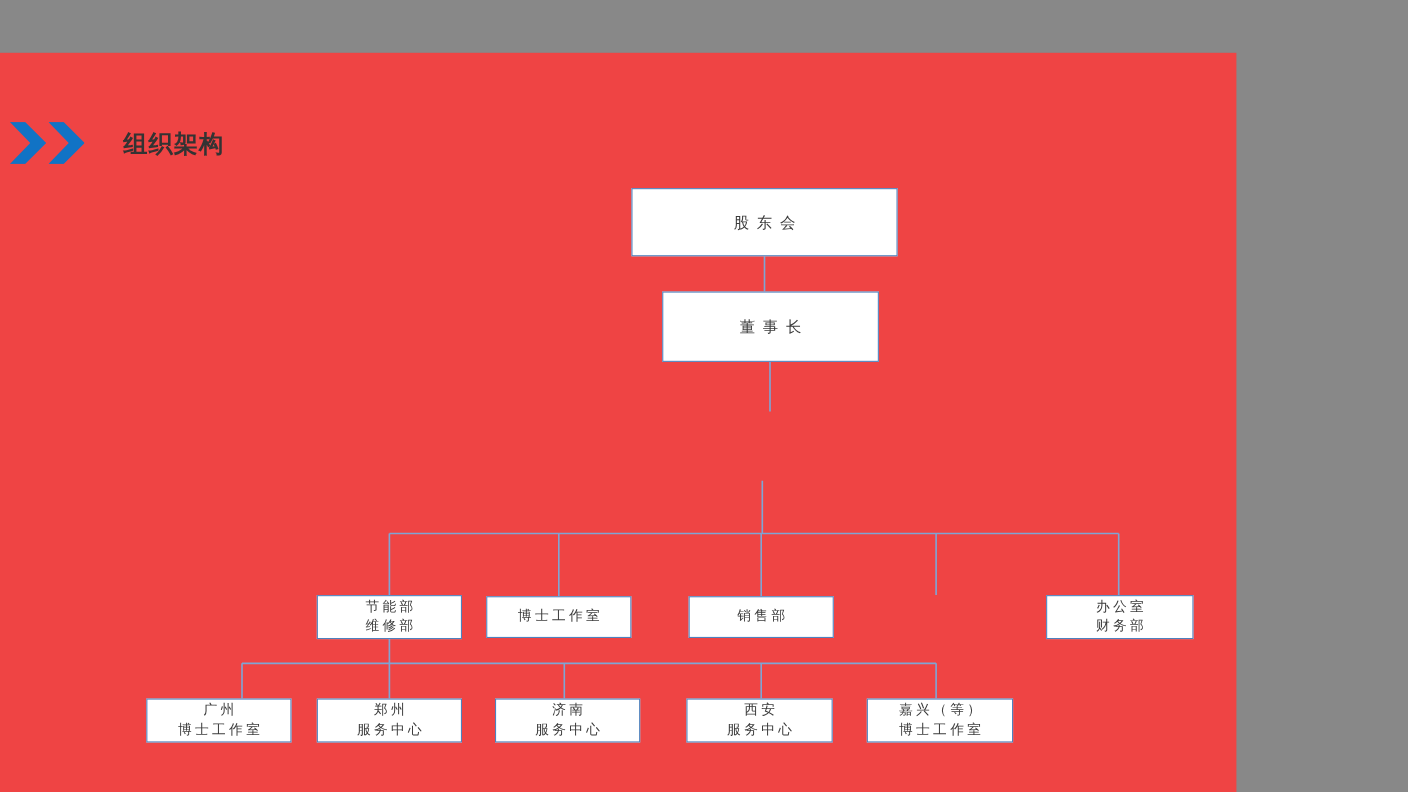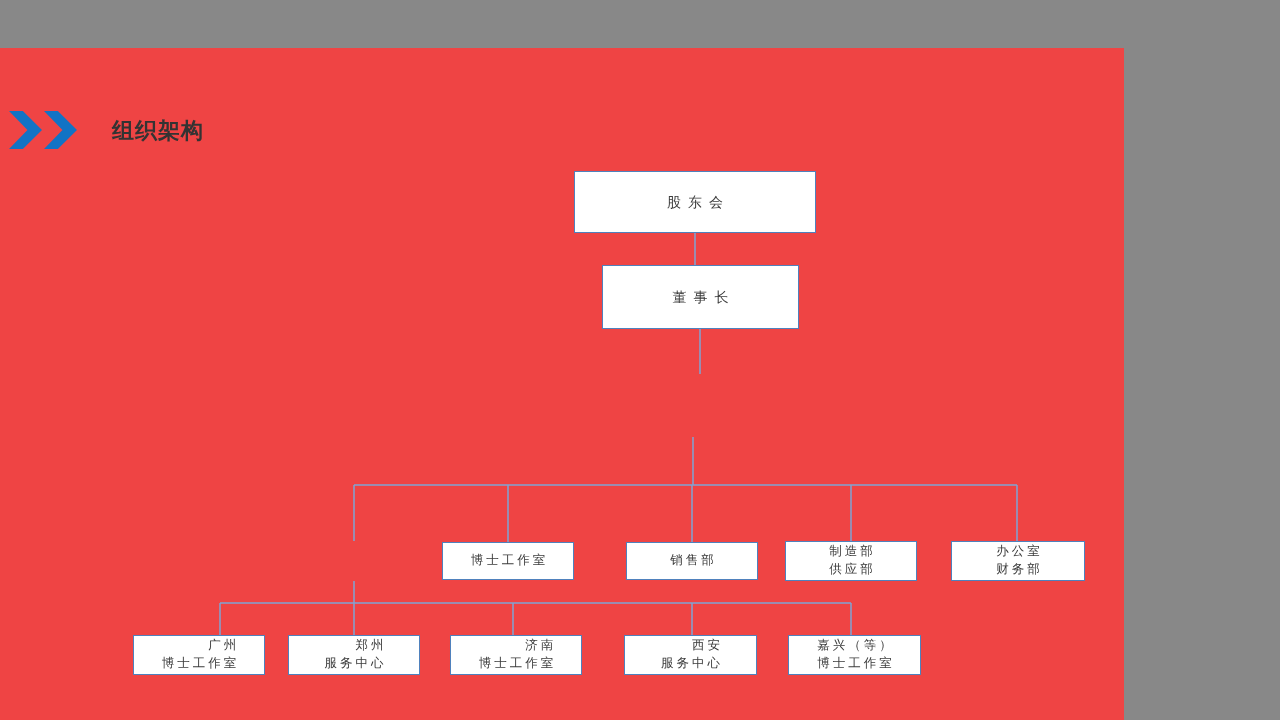--- a/index.html
+++ b/index.html
@@ -18,21 +18,21 @@
   .page-title{
     position:absolute;left:112px;top:68px;font-size:22px;font-weight:bold;
     color:#333333;letter-spacing:1px;
   }
   
   .node{
     position:absolute;border:1.4px solid #4f81bd;background:#ffffff;
     display:flex;align-items:center;justify-content:center;text-align:center;
     color:#3b3b3b;box-sizing:border-box;
   }
-  .node span{white-space:pre-line;display:block;text-align:right;}
+  .node span{white-space:pre-line;display:block;}
   .node.lg{font-size:14px;letter-spacing:7px;}
   .node.lg span{margin-right:-7px;line-height:1.3;}
   .node.sm{font-size:12.5px;letter-spacing:3px;}
   .node.sm span{margin-right:-3px;line-height:1.42;}
   
   svg.connectors{position:absolute;left:0;top:0;pointer-events:none;}
   svg.connectors line{stroke:#7fa5d4;stroke-width:1.5;}
 </style>
 </head>
 <body>
@@ -67,46 +67,46 @@
     <line x1="851" y1="555" x2="851" y2="587"></line>
   </svg>
 
   <div class="node lg" style="left:574px;top:123px;width:242px;height:62px">
       <span>股东会</span>
     </div>
   <div class="node lg" style="left:602px;top:217px;width:197px;height:64px">
       <span>董事长</span>
     </div>
 
+  <div class="node sm" style="left:288px;top:493px;width:132px;height:40px">
+      <span>节能部
+维修部</span>
+    </div>
   <div class="node sm" style="left:442px;top:494px;width:132px;height:38px">
       <span>博士工作室</span>
     </div>
   <div class="node sm" style="left:626px;top:494px;width:132px;height:38px">
       <span>销售部</span>
-    </div>
-  <div class="node sm" style="left:785px;top:493px;width:132px;height:40px">
-      <span>制造部
-供应部</span>
     </div>
   <div class="node sm" style="left:951px;top:493px;width:134px;height:40px">
       <span>办公室
 财务部</span>
     </div>
 
   <div class="node sm" style="left:133px;top:587px;width:132px;height:40px">
       <span>广州
 博士工作室</span>
     </div>
   <div class="node sm" style="left:288px;top:587px;width:132px;height:40px">
       <span>郑州
 服务中心</span>
     </div>
   <div class="node sm" style="left:450px;top:587px;width:132px;height:40px">
       <span>济南
-博士工作室</span>
+服务中心</span>
     </div>
   <div class="node sm" style="left:624px;top:587px;width:133px;height:40px">
       <span>西安
 服务中心</span>
     </div>
   <div class="node sm" style="left:788px;top:587px;width:133px;height:40px">
       <span>嘉兴（等）
 博士工作室</span>
     </div>
 

